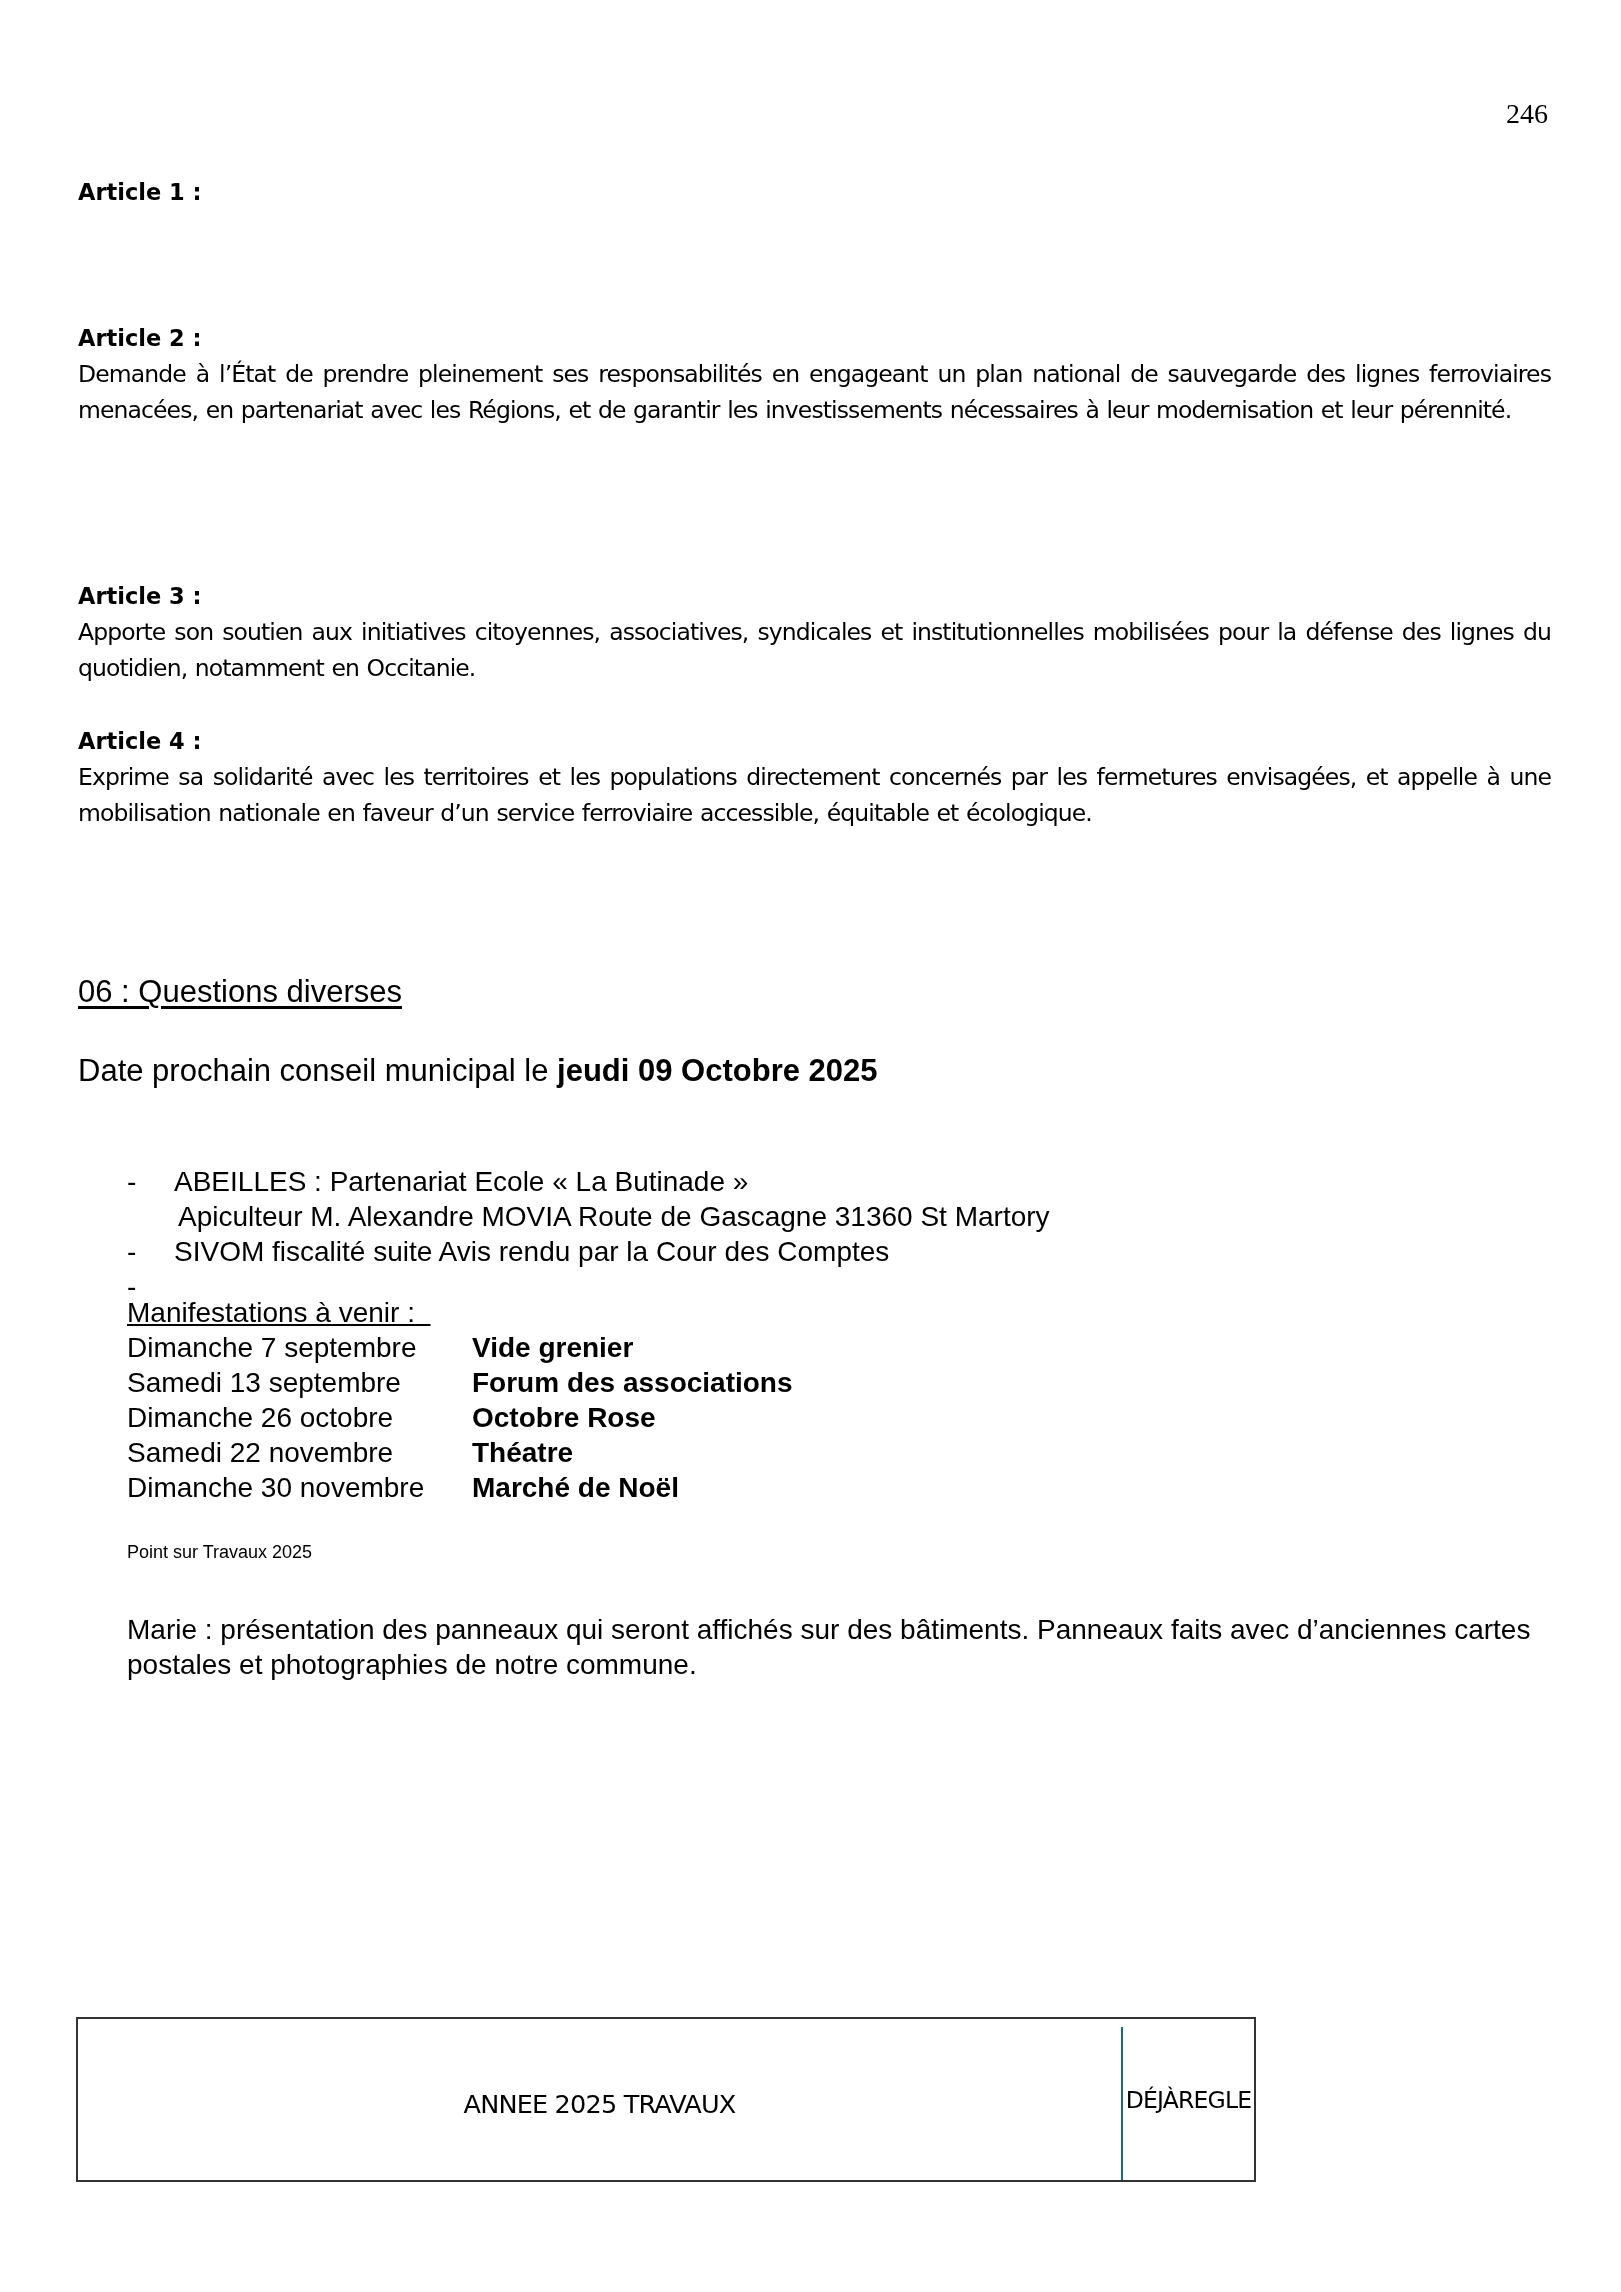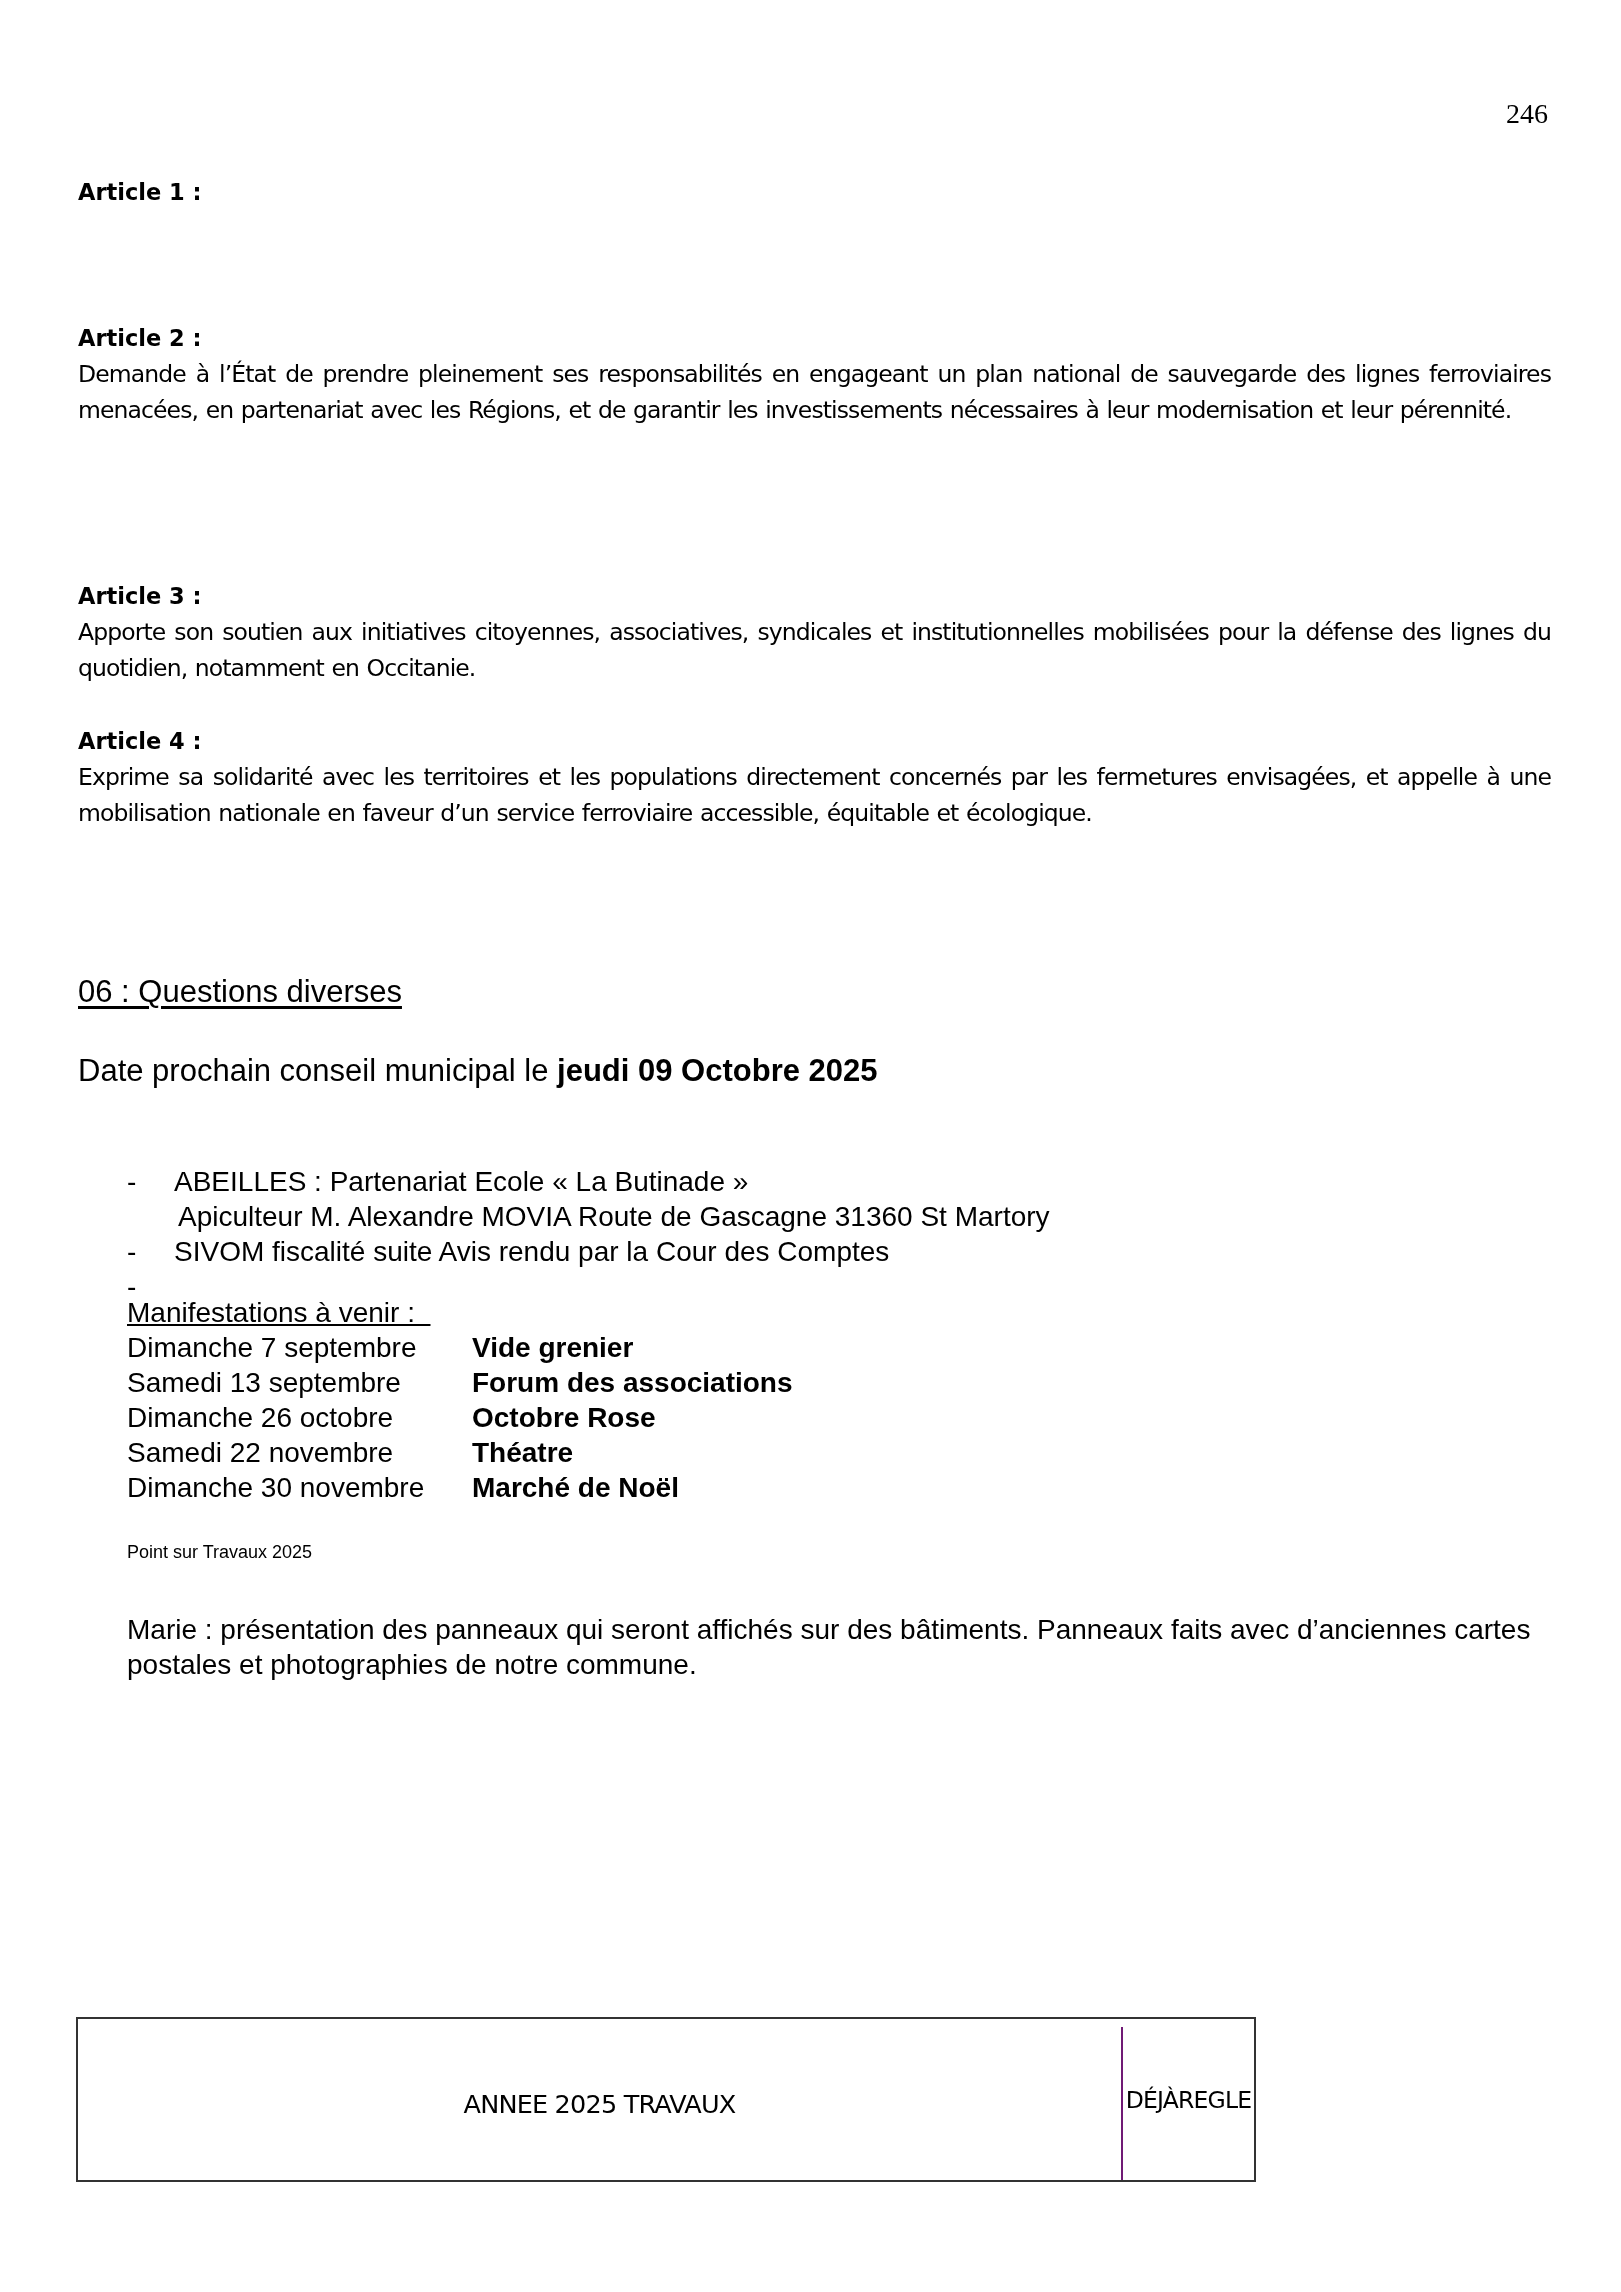--- a/index.html
+++ b/index.html
@@ -37,21 +37,21 @@
   .marie { position: absolute; left: 127px; top: 1612px; width: 1431px; font-size: 28px; line-height: 35px; }
 
   .works-table {
     position: absolute; left: 76px; top: 2017px; width: 1180px; height: 165px;
     border: 2.9px solid #333; box-sizing: border-box; border-left-width: 2px; border-right-width: 2px;
     display: flex;
   }
   .works-table .cell-main {
     flex: 1; display: flex; align-items: center; justify-content: center;
     font-family: "DejaVu Sans", sans-serif; font-size: 25.5px; letter-spacing: -0.8px;
-    border-right: 2px solid #701a75;
+    border-right: 2px solid #0f766e;
     margin-top: 8px;
   }
   .works-table .cell-status {
     width: 131px; display: flex; flex-direction: row; align-items: center; justify-content: center;
     font-family: "DejaVu Sans", sans-serif; font-size: 23.5px; line-height: 36px; letter-spacing: -0.8px;
   }
 </style>
 </head>
 <body>
 

